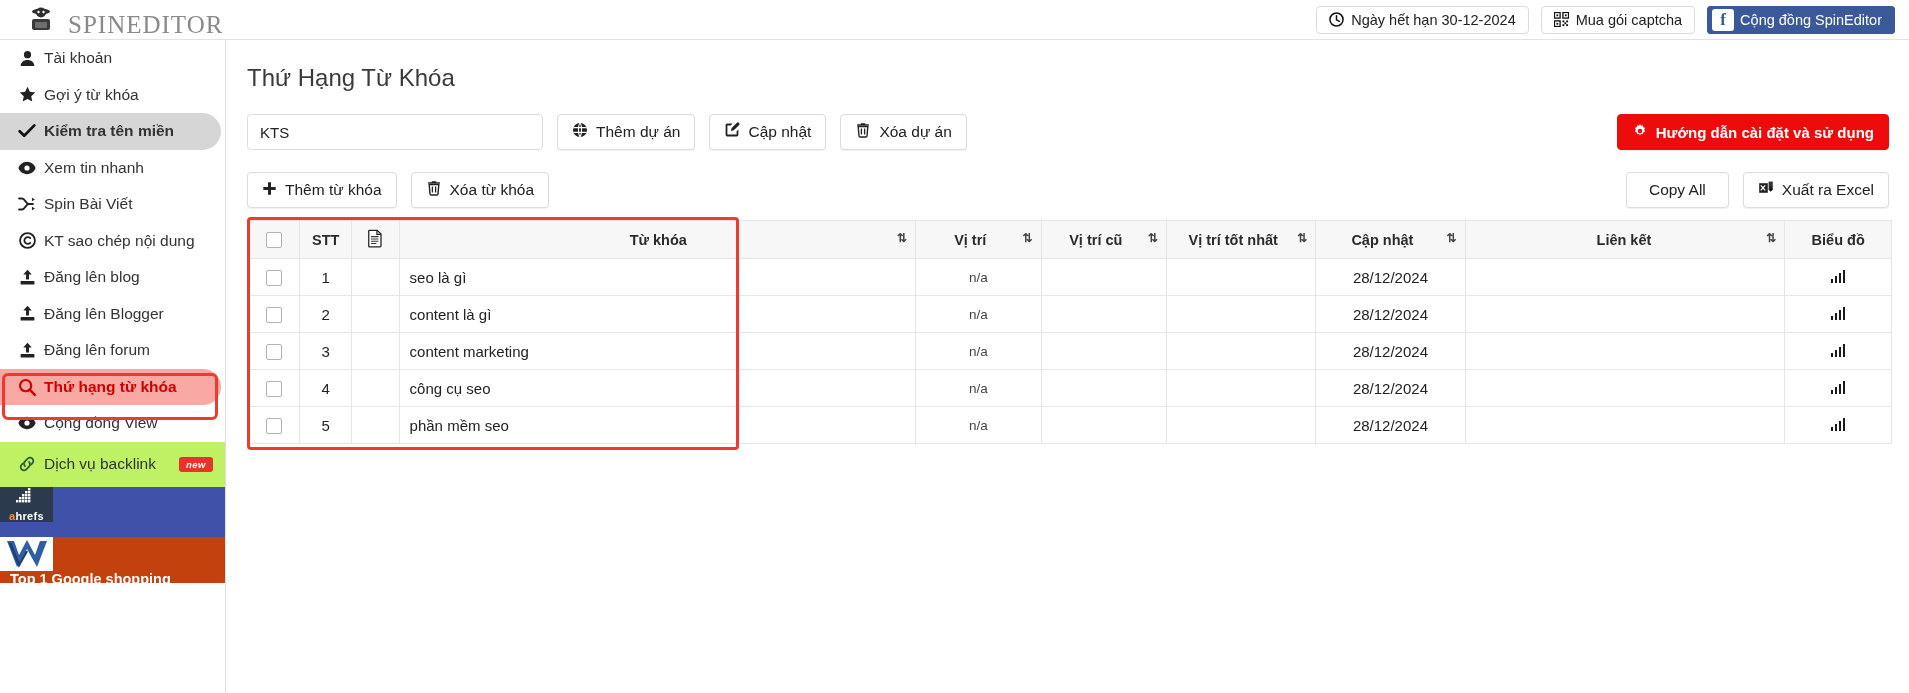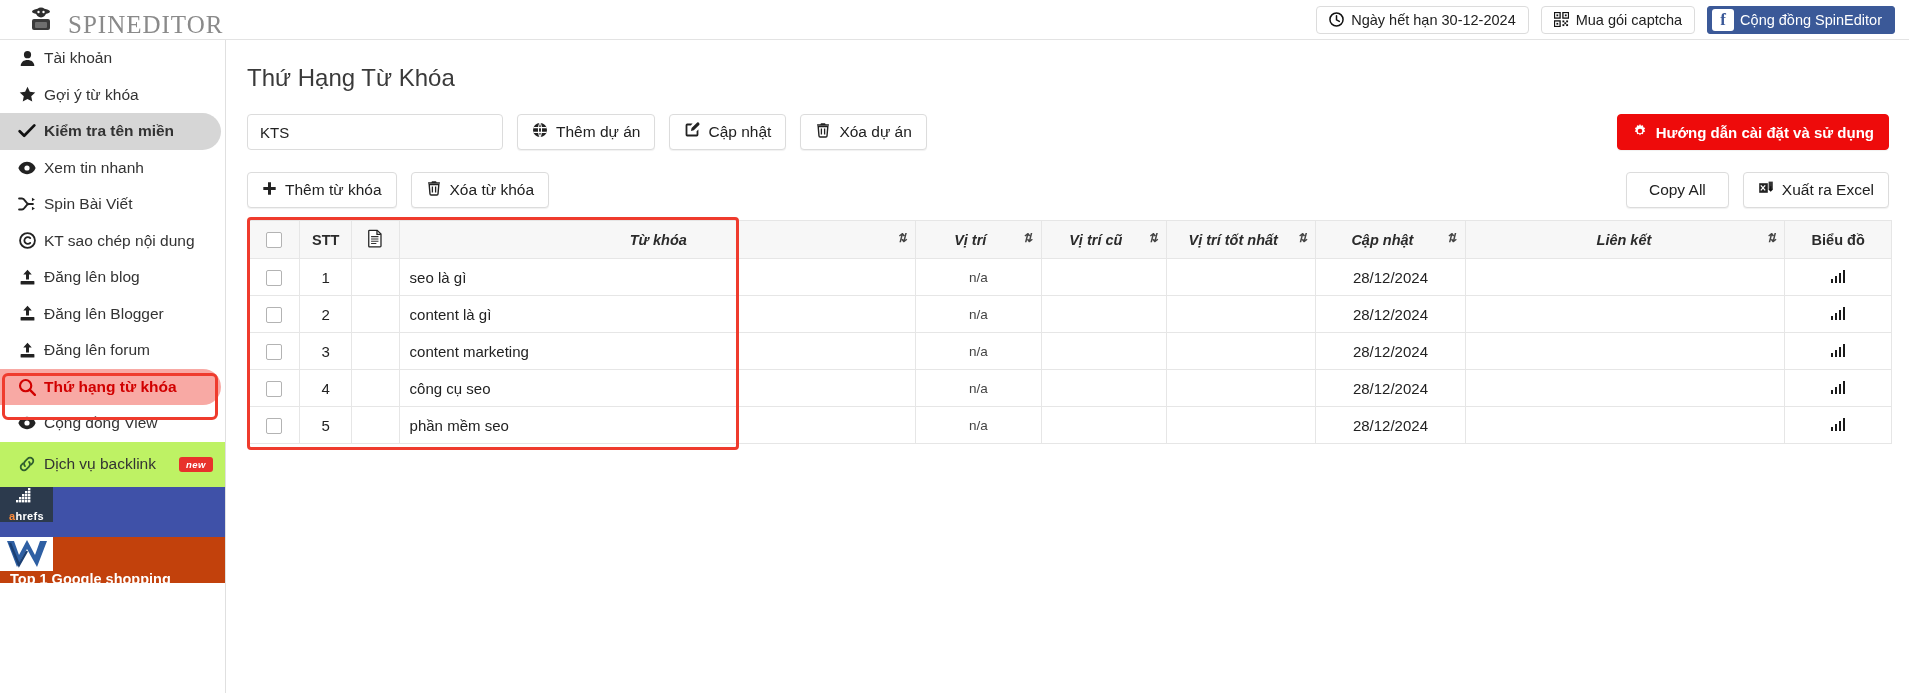--- a/index.html
+++ b/index.html
@@ -102,21 +102,21 @@
   .promo.wgoogle .ptext { color: #fff; }
   .promo.wgoogle .p-title { font-size: 14.5px; font-weight: 700; line-height: 1.15; }
   .promo.wgoogle .p-sub { font-size: 12.5px; line-height: 1.3; margin-top: 1px; }
 
   
   #main { position: absolute; top: 40px; left: 227px; width: 1682px; height: 653px; background: #fff; }
   #page-title { font-size: 24px; color: #3a3a3a; font-weight: 400; padding: 24px 0 0 20px; }
 
   .toolbar-row { display: flex; align-items: center; padding: 0 20px; margin-top: 22px; gap: 14px; }
   .proj-input {
-    width: 256px; height: 36px; border: 1px solid #dcdcdc; border-radius: 4px;
+    width: 296px; height: 36px; border: 1px solid #dcdcdc; border-radius: 4px;
     background: #fff; font-size: 15px; color: #222; padding: 0 12px;
     font-family: "Liberation Sans", sans-serif; outline: none;
   }
   .tbtn {
     display: flex; align-items: center; gap: 8px; height: 36px; padding: 0 14px;
     border: 1px solid #dcdcdc; border-radius: 4px; background: #fff;
     font-size: 15.5px; color: #212121; white-space: nowrap; cursor: pointer;
     box-shadow: 0 1px 1px rgba(0,0,0,.06);
   }
   .tbtn.red { background: #ee0b0b; border-color: #ee0b0b; color: #fff; font-weight: 700; font-size: 15px; }
@@ -124,21 +124,21 @@
 
   
   #table-wrap { padding: 0 20px; margin-top: 12px; position: relative; }
   table { width: 1645px; border-collapse: collapse; table-layout: fixed; }
   thead th {
     background: #f7f7f7; border: 1px solid #e6e6e6; height: 38px;
     font-size: 14.5px; font-weight: 700; color: #2b2b2b; padding: 0 8px;
     vertical-align: middle;
   }
   thead th .th-in { display: flex; align-items: flex-start; justify-content: center; gap: 6px; width: 100%; }
-  thead th .th-in.spread { justify-content: space-between; font-style: italic; }
+  thead th .th-in.spread { justify-content: space-between; }
   tbody td {
     border: 1px solid #e6e6e6; height: 37px; font-size: 15px; color: #222;
     padding: 0 10px; vertical-align: middle; background: #fff;
   }
   td.c { text-align: center; }
   .chk {
     width: 16px; height: 16px; border: 1px solid #b3b3b3; border-radius: 2px;
     background: #fff; display: inline-block; vertical-align: middle; cursor: pointer;
   }
   .na { font-size: 13.5px; color: #444; }

